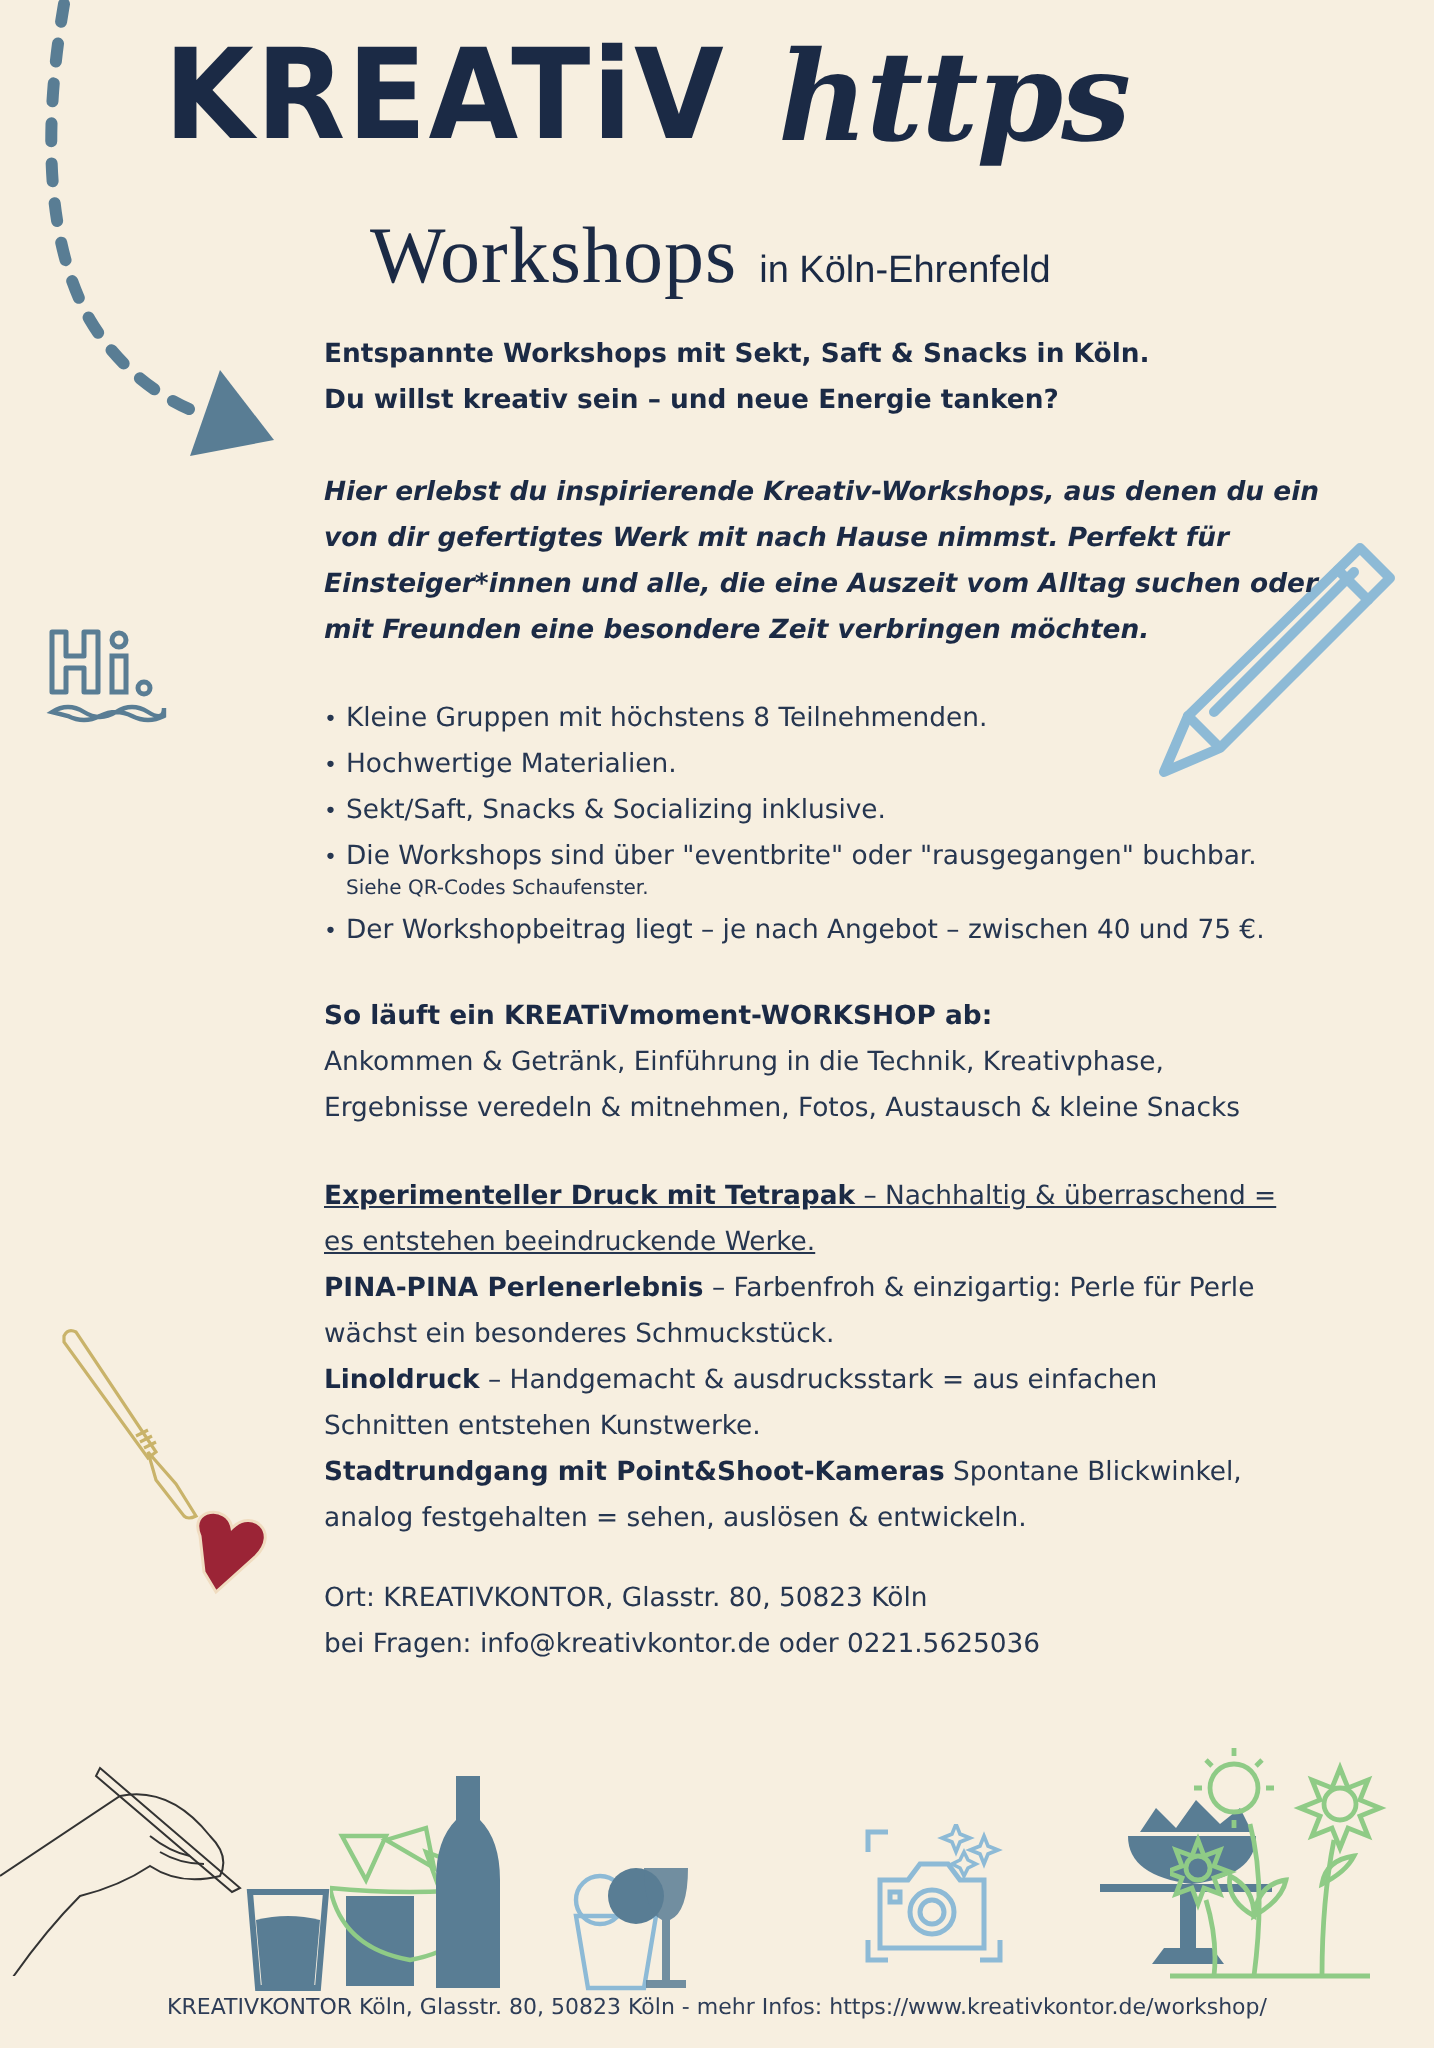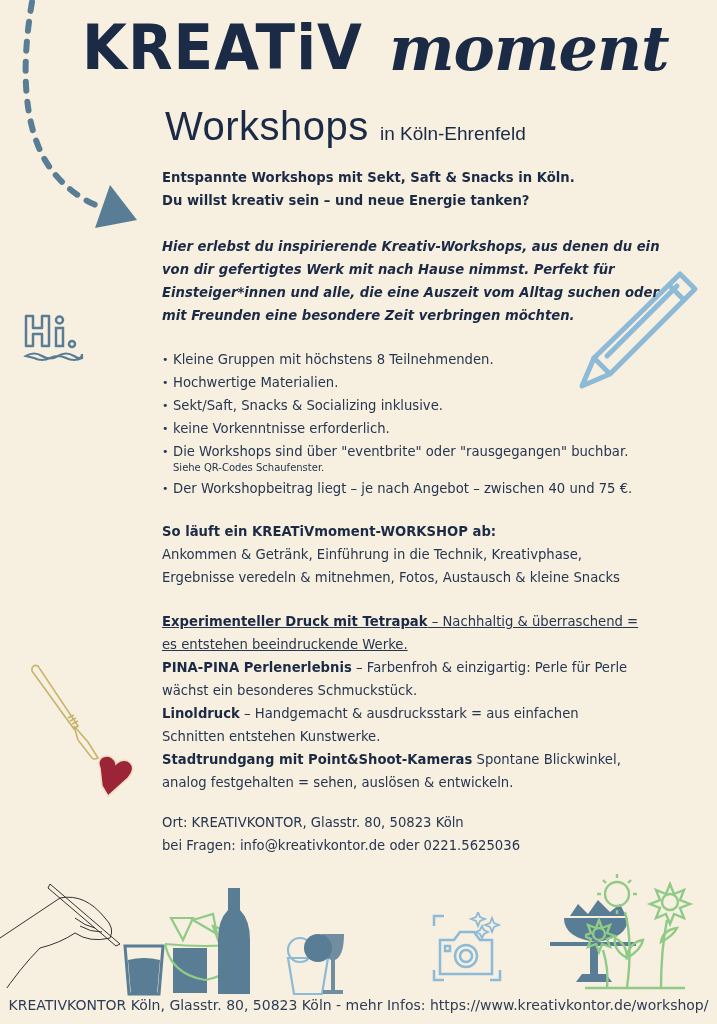--- a/index.html
+++ b/index.html
@@ -19,59 +19,60 @@
     font-family:"DejaVu Sans", sans-serif; font-weight:bold;
     font-size:58px; letter-spacing:1px; color:#1b2a45;
     transform:scaleY(1.08); transform-origin:bottom;
   }
   .brand-script {
     font-family:"DejaVu Serif", serif; font-style:italic; font-weight:bold;
     font-size:62px; color:#1b2a45; letter-spacing:-1px; margin-left:2px;
   }
   .headline { left:165px; top:104px; white-space:nowrap; }
   .headline .big {
-    font-family:Liberation Sans, sans-serif; font-size:40px; color:#1b2a45;
+    font-family:Liberation Serif, serif; font-size:40px; color:#1b2a45;
     letter-spacing:0.5px;
+    margin-left:20px;
   }
   .headline .small {
     font-family:"Liberation Sans", sans-serif; font-size:19px; color:#1b2a45;
     margin-left:6px;
   }
   .content {
     left:162px; top:166px; width:505px;
     font-size:13.2px; line-height:23px; color:#263650;
   }
   .content p { margin:0; }
   .b { font-weight:bold; color:#1b2a45; }
   .gap { height:23px; }
   ul.bullets { list-style:none; margin:0; padding:0; }
   ul.bullets li { position:relative; padding-left:11px; }
   ul.bullets li::before {
     content:"•"; position:absolute; left:0; top:0; font-size:11px;
   }
   .note { font-size:10px; line-height:15px; display:block; margin-top:-3px; margin-bottom:2px; }
   .footer {
     left:0; width:717px; top:997px; text-align:center;
-    font-size:14px; color:#2e3d57; white-space:nowrap;
+    font-size:11px; color:#2e3d57; white-space:nowrap;
   }
   svg { display:block; }
 </style>
 </head>
 <body>
 
 <div class="abs" style="left:0;top:0;">
   <svg width="150" height="235" viewBox="0 0 150 235">
     <path d="M32 2 C 22 60, 22 120, 45 160 C 58 182, 78 198, 98 206" fill="none" stroke="#597d94" stroke-width="6" stroke-linecap="round" stroke-dasharray="9 11"></path>
     <polygon points="110,185 137,220 95,228" fill="#597d94"></polygon>
   </svg>
 </div>
 
 <div class="abs brand">
   <span class="brand-bold">KREATiV</span>
-  <span class="brand-script">moment</span>
+  <span class="brand-script">https</span>
 </div>
 
 <div class="abs headline">
   <span class="big">Workshops</span>
   <span class="small">in Köln-Ehrenfeld</span>
 </div>
 
 <div class="abs" style="left:22px;top:310px;">
   <svg width="64" height="56" viewBox="0 0 64 56">
     <path d="M4 6 h7 v12 h9 v-12 h7 v30 h-7 v-12 h-9 v12 h-7 z" fill="none" stroke="#597d94" stroke-width="2.5" stroke-linejoin="round"></path>
@@ -96,21 +97,20 @@
 <div class="abs content">
   <p class="b">Entspannte Workshops mit Sekt, Saft &amp; Snacks in Köln.</p>
   <p class="b">Du willst kreativ sein – und neue Energie tanken?</p>
   <div class="gap"></div>
   <p class="b" style="width:500px;font-style:italic;">Hier erlebst du inspirierende Kreativ-Workshops, aus denen du ein von dir gefertigtes Werk mit nach Hause nimmst. Perfekt für Einsteiger*innen und alle, die eine Auszeit vom Alltag suchen oder mit Freunden eine besondere Zeit verbringen möchten.</p>
   <div class="gap" style="height:21px;"></div>
   <ul class="bullets">
     <li><span>Kleine Gruppen mit höchstens 8 Teilnehmenden.</span></li>
     <li><span>Hochwertige Materialien.</span></li>
     <li><span>Sekt/Saft, Snacks &amp; Socializing inklusive.</span></li>
-    <li><span>keine Vorkenntnisse erforderlich.</span></li>
     <li><span>Die Workshops sind über "eventbrite" oder "rausgegangen" buchbar.</span>
       <span class="note">Siehe QR-Codes Schaufenster.</span></li>
     <li><span>Der Workshopbeitrag liegt – je nach Angebot – zwischen 40 und 75 €.</span></li>
   </ul>
   <div class="gap" style="height:20px;"></div>
   <p class="b">So läuft ein KREATiVmoment-WORKSHOP ab:</p>
   <p style="width:490px;">Ankommen &amp; Getränk, Einführung in die Technik, Kreativphase, Ergebnisse veredeln &amp; mitnehmen, Fotos, Austausch &amp; kleine Snacks</p>
   <div class="gap" style="height:21px;"></div>
   <p style="width:490px;text-decoration:underline;"><span class="b">Experimenteller Druck mit Tetrapak</span><span> – Nachhaltig &amp; überraschend = es entstehen beeindruckende Werke.</span></p>
   <p style="width:490px;"><span class="b">PINA-PINA Perlenerlebnis</span><span> – Farbenfroh &amp; einzigartig: Perle für Perle wächst ein besonderes Schmuckstück.</span></p>

